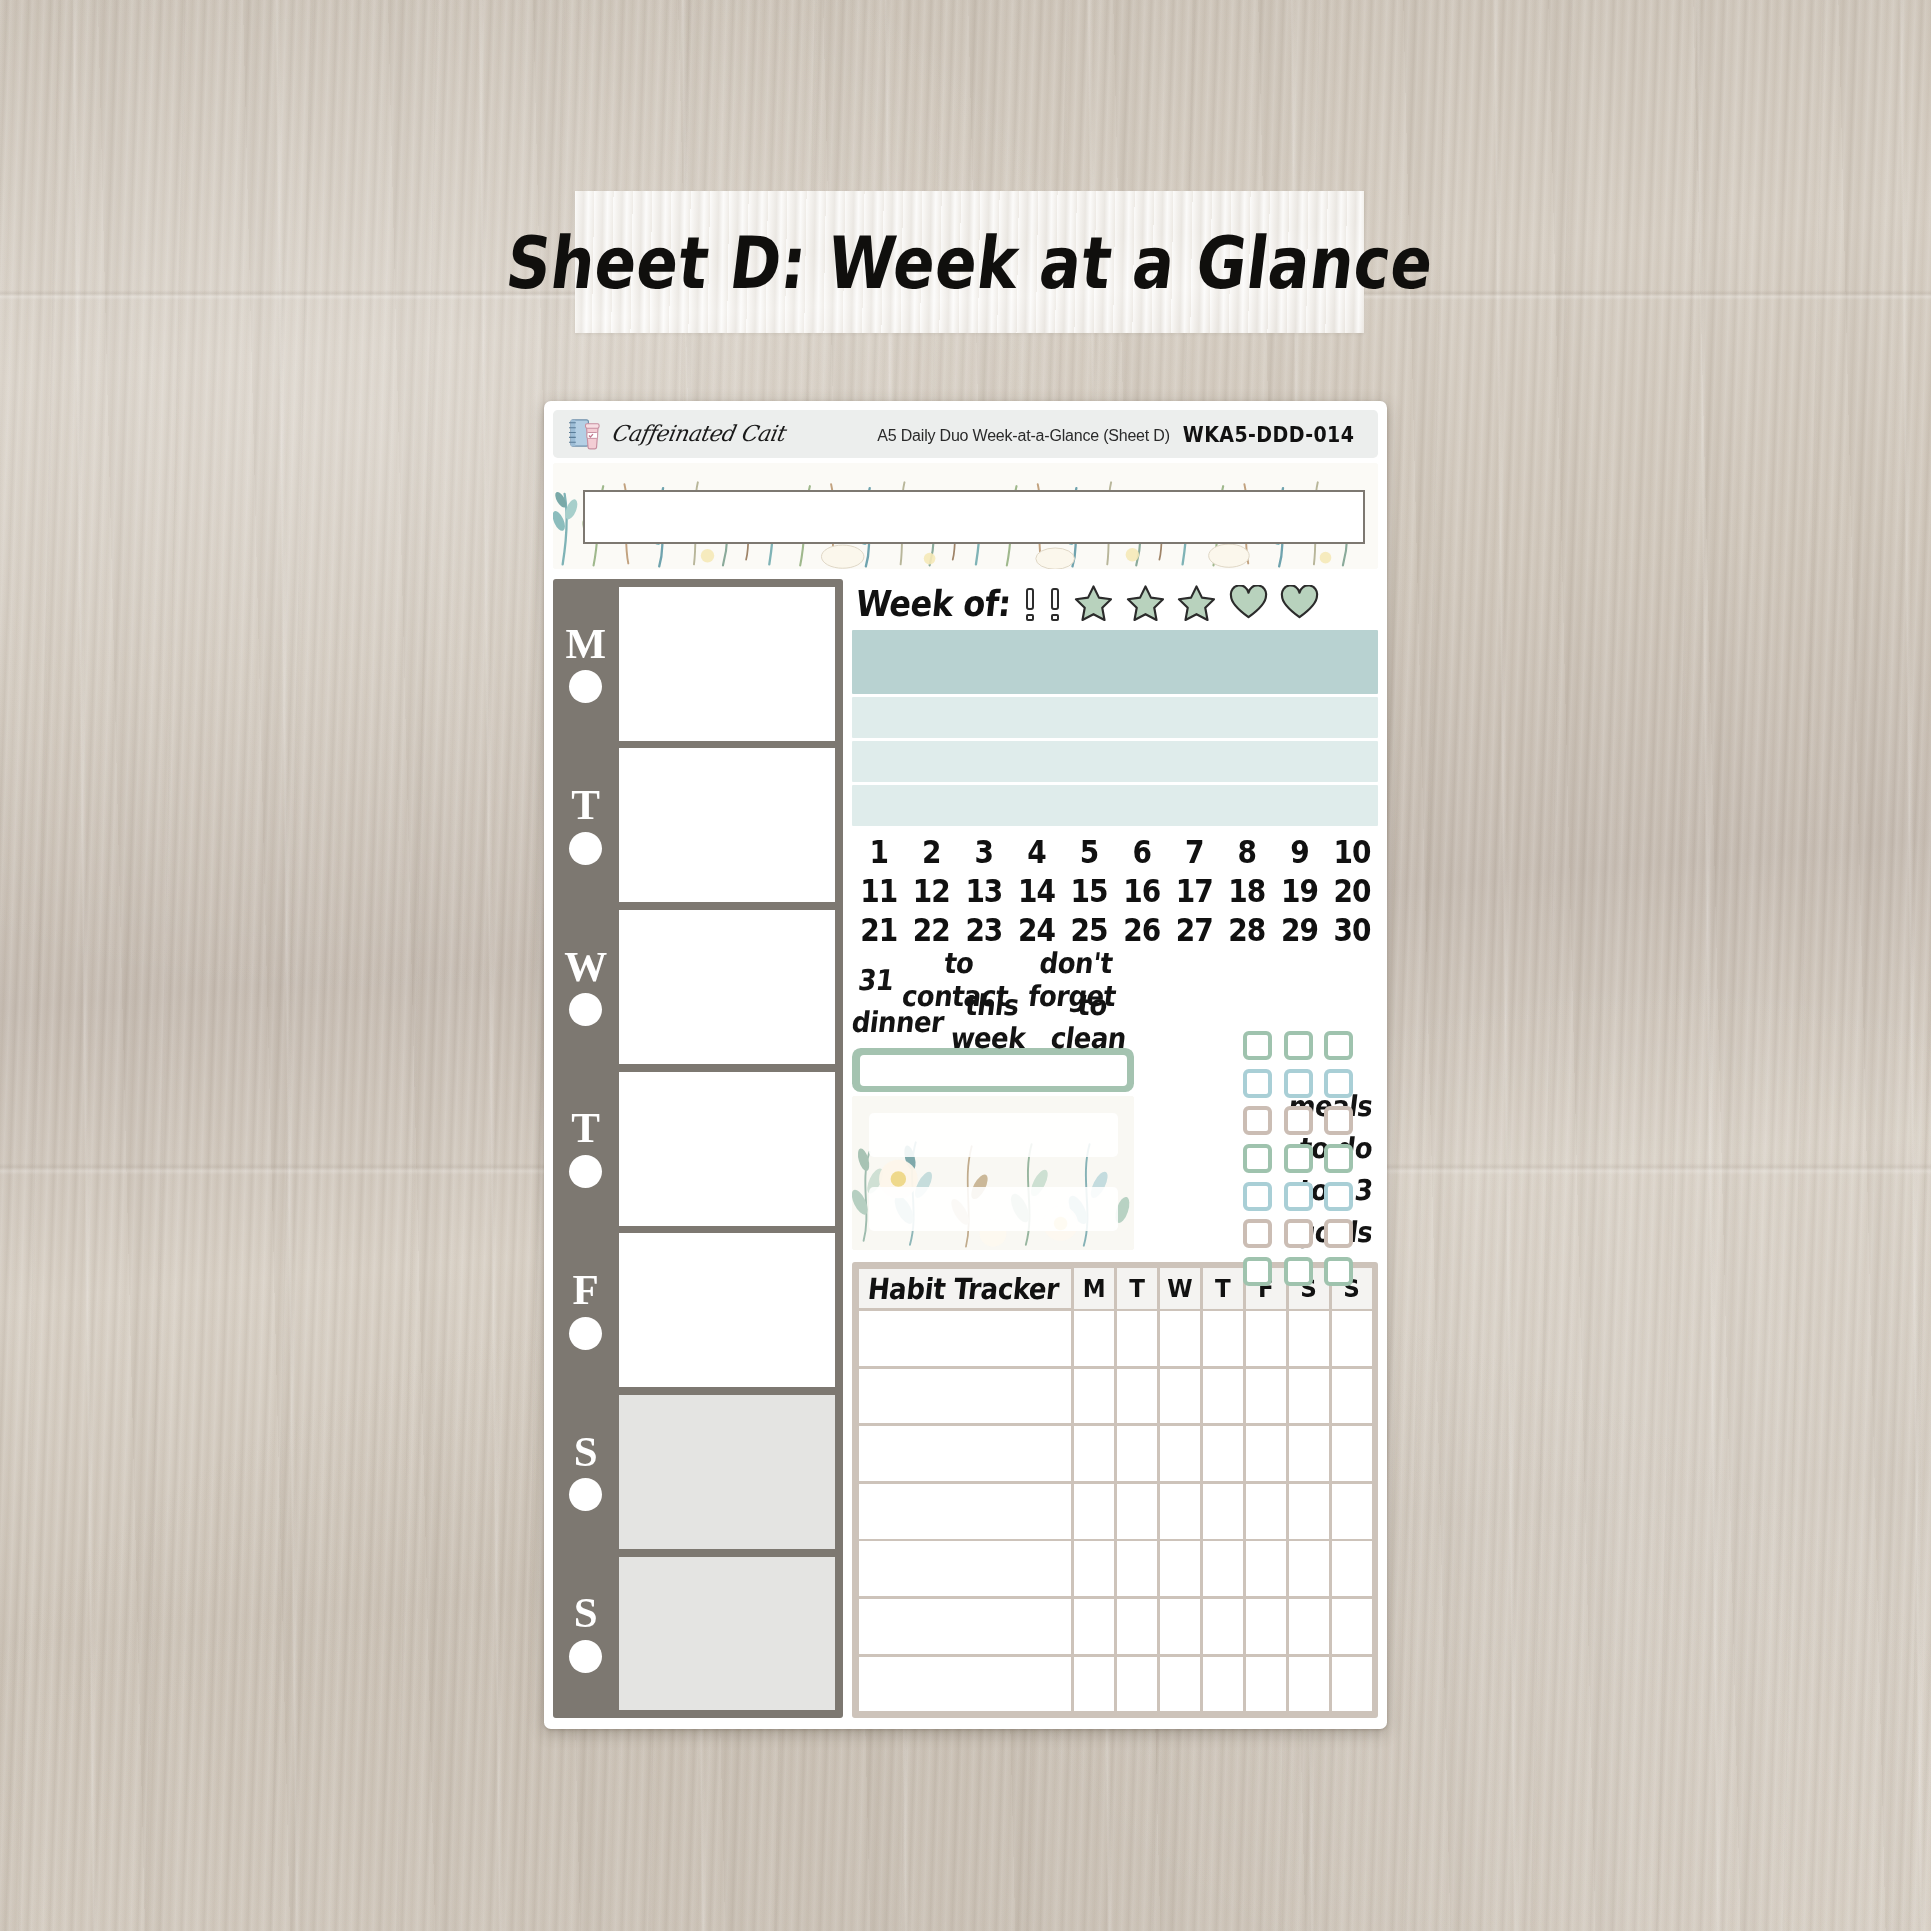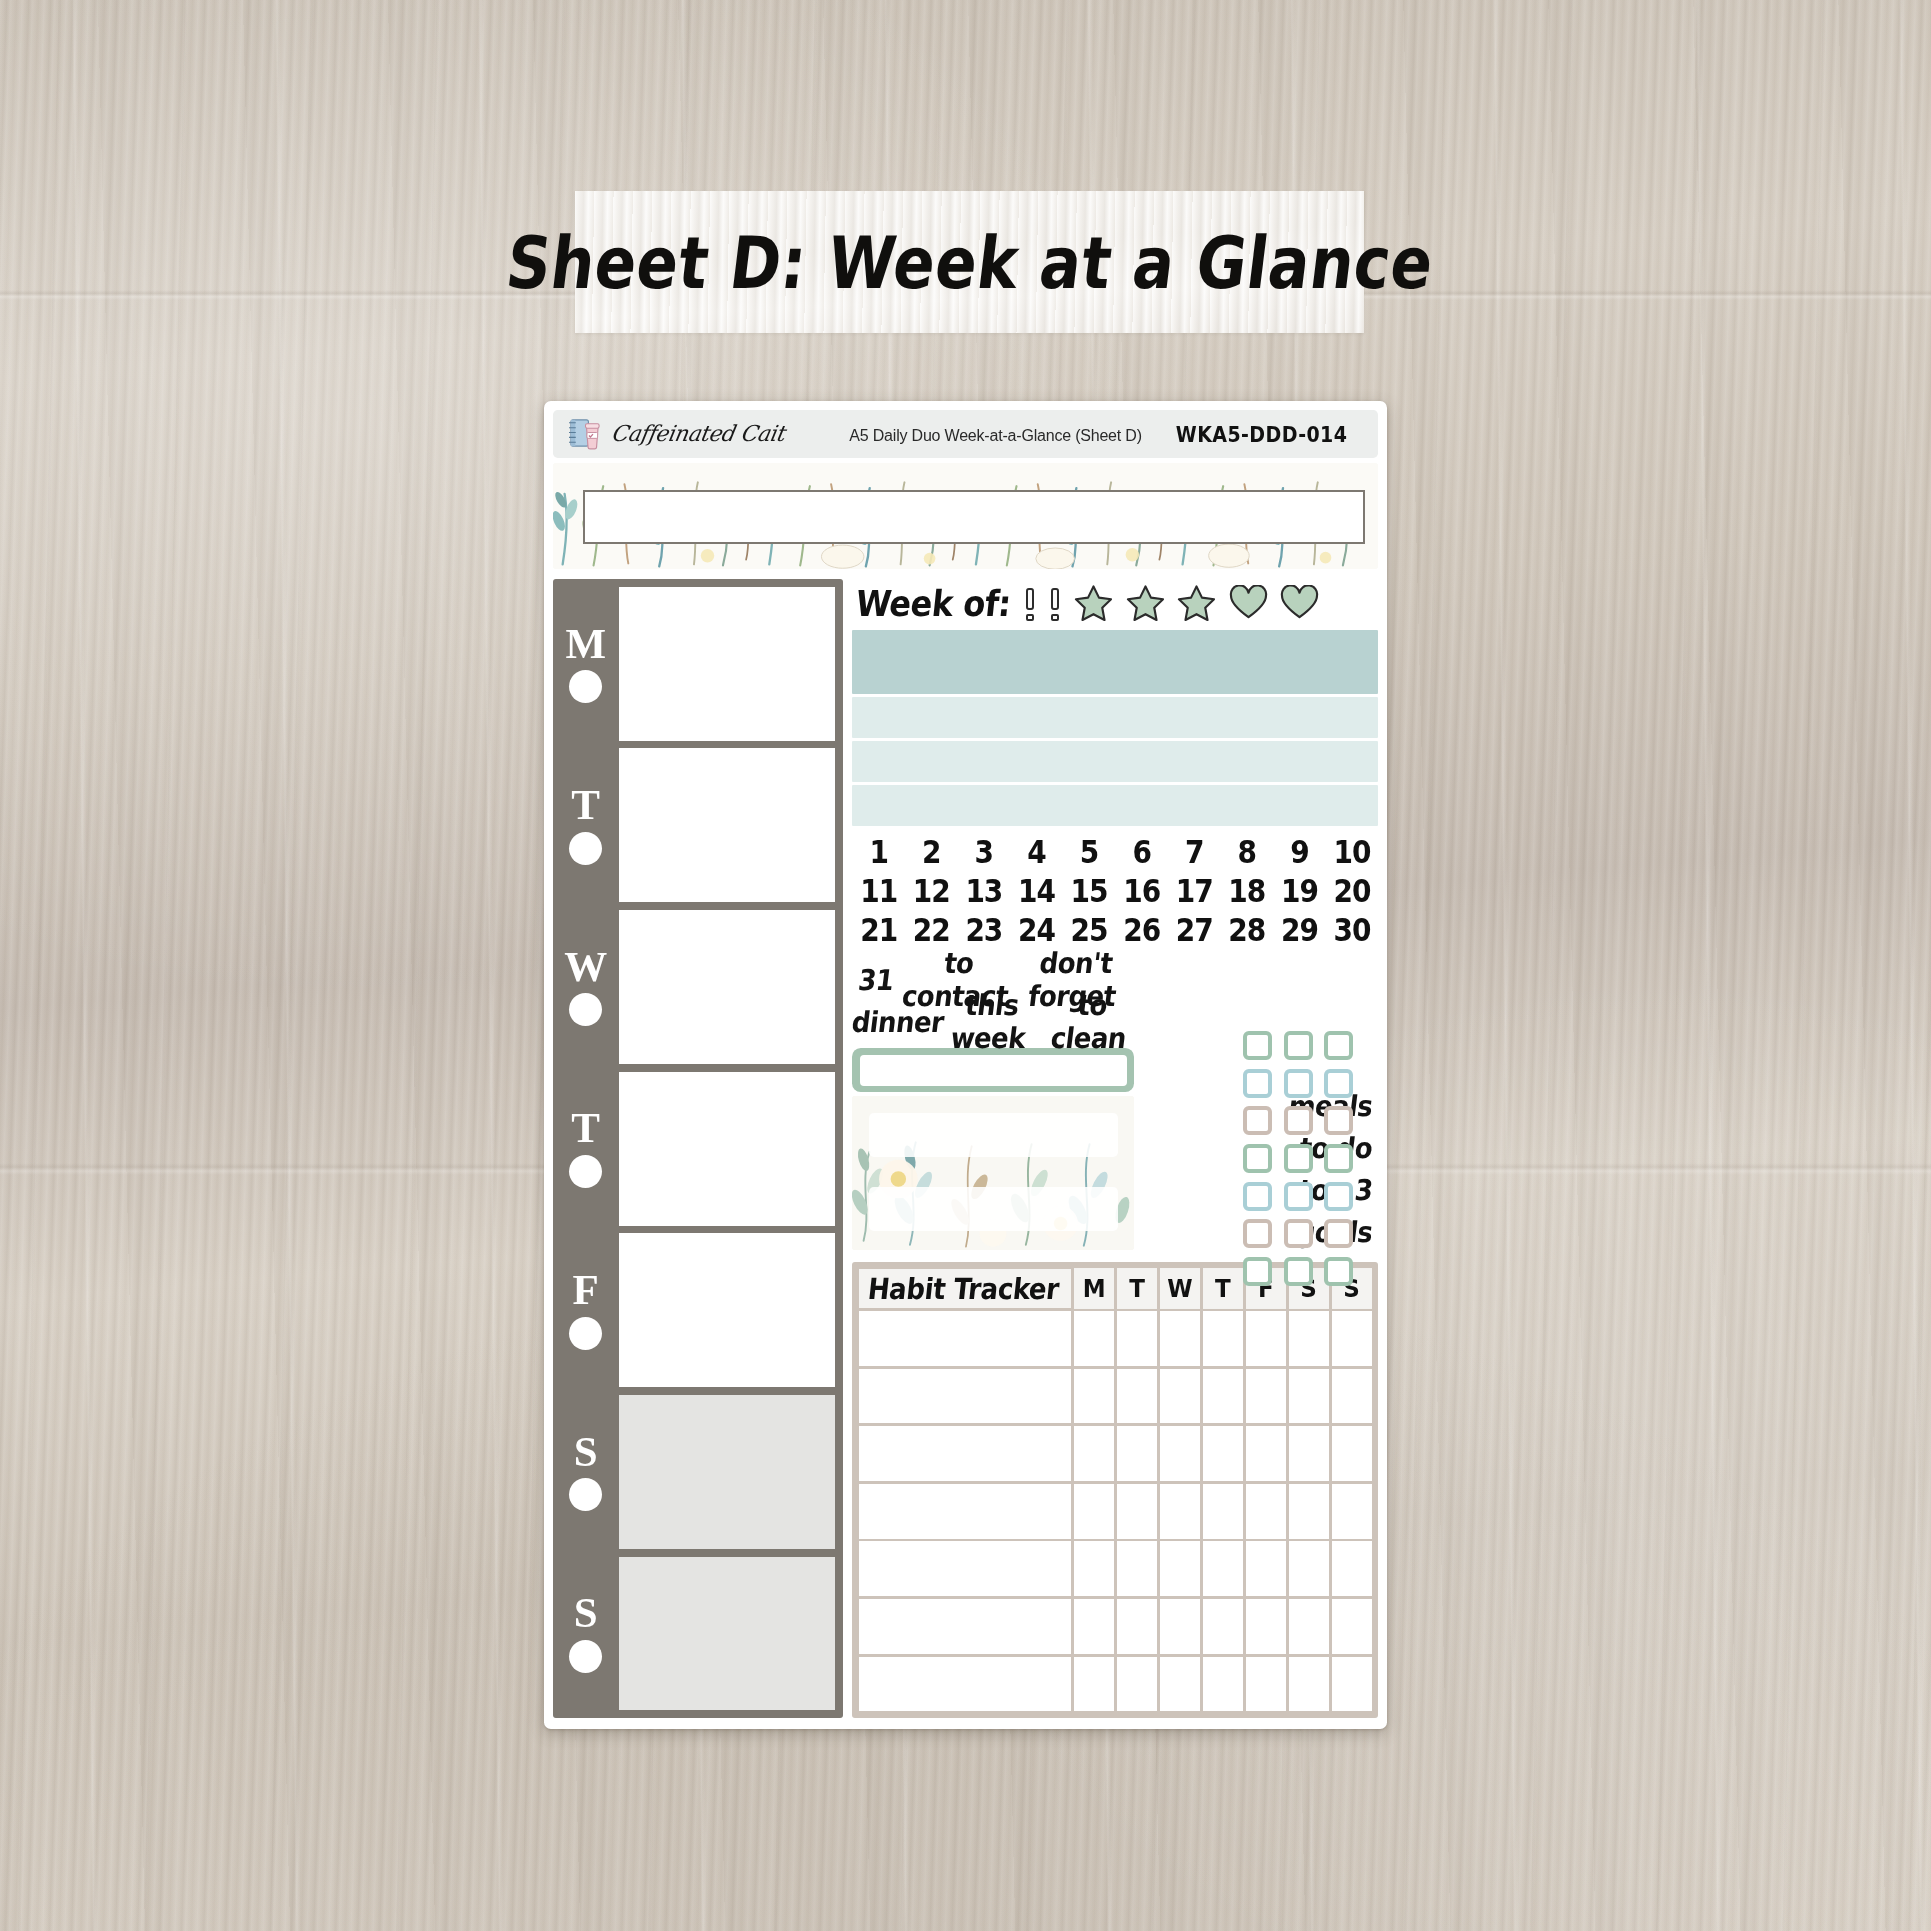--- a/index.html
+++ b/index.html
@@ -112,21 +112,21 @@
   .logo-icon { position: relative; width: 39px; height: 33px; }
   .brand-script {
     font-family: "DejaVu Serif", serif;
     font-style: italic;
     font-size: 22px;
     color: #1a1a1a;
     transform: skewX(-12deg);
     letter-spacing: -0.6px;
   }
   #sheet-meta {
-    margin-left: auto; display: flex; align-items: baseline; gap: 34px; padding-right: 31px; justify-content: space-between;
+    margin-left: auto; display: flex; align-items: baseline; gap: 13px; padding-right: 24px; justify-content: space-between;
   }
   #sheet-desc { font-size: 16px; color: #2a2a2a; letter-spacing: -0.2px; }
   #sheet-code {
     font-family: "DejaVu Sans", sans-serif;
     font-size: 19px; font-weight: 700; color: #111;
     letter-spacing: 0.4px; transform: scaleY(1.1);
   }
 
   
   #floral-banner {

